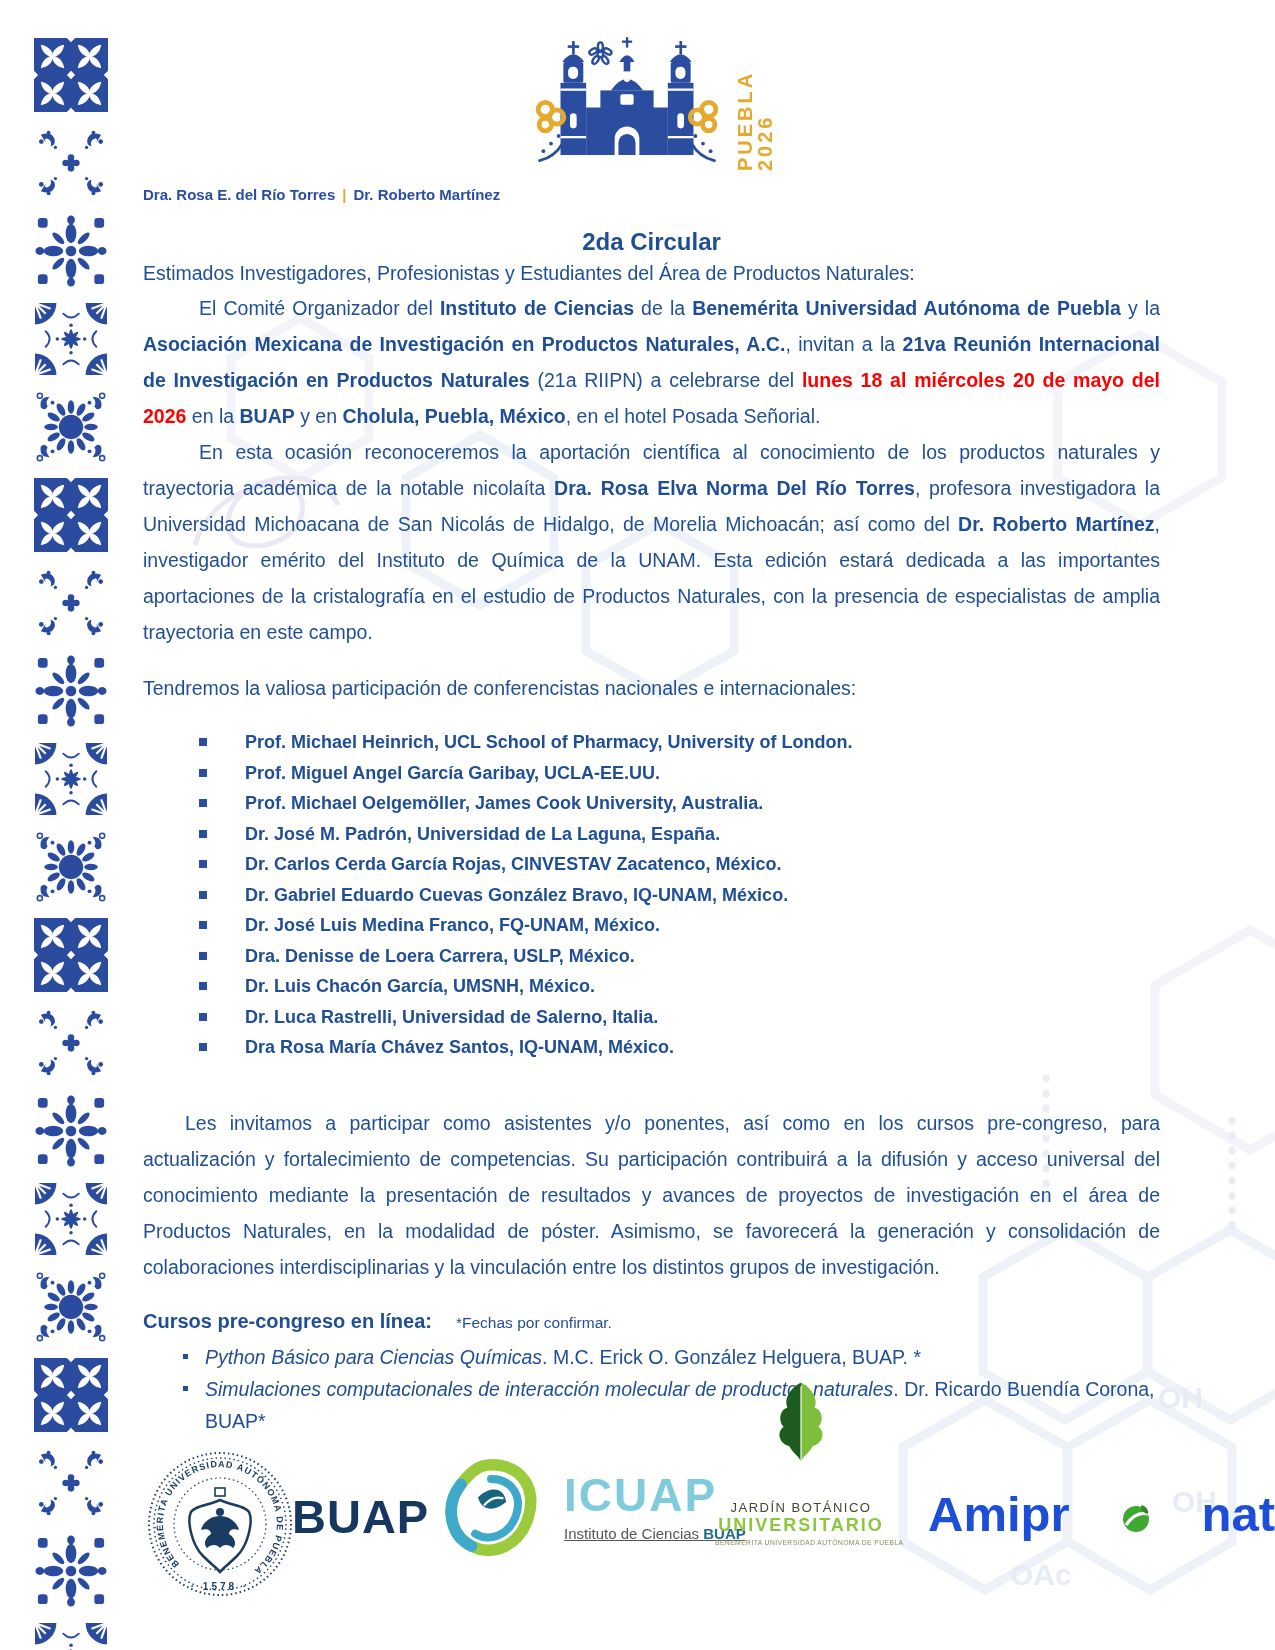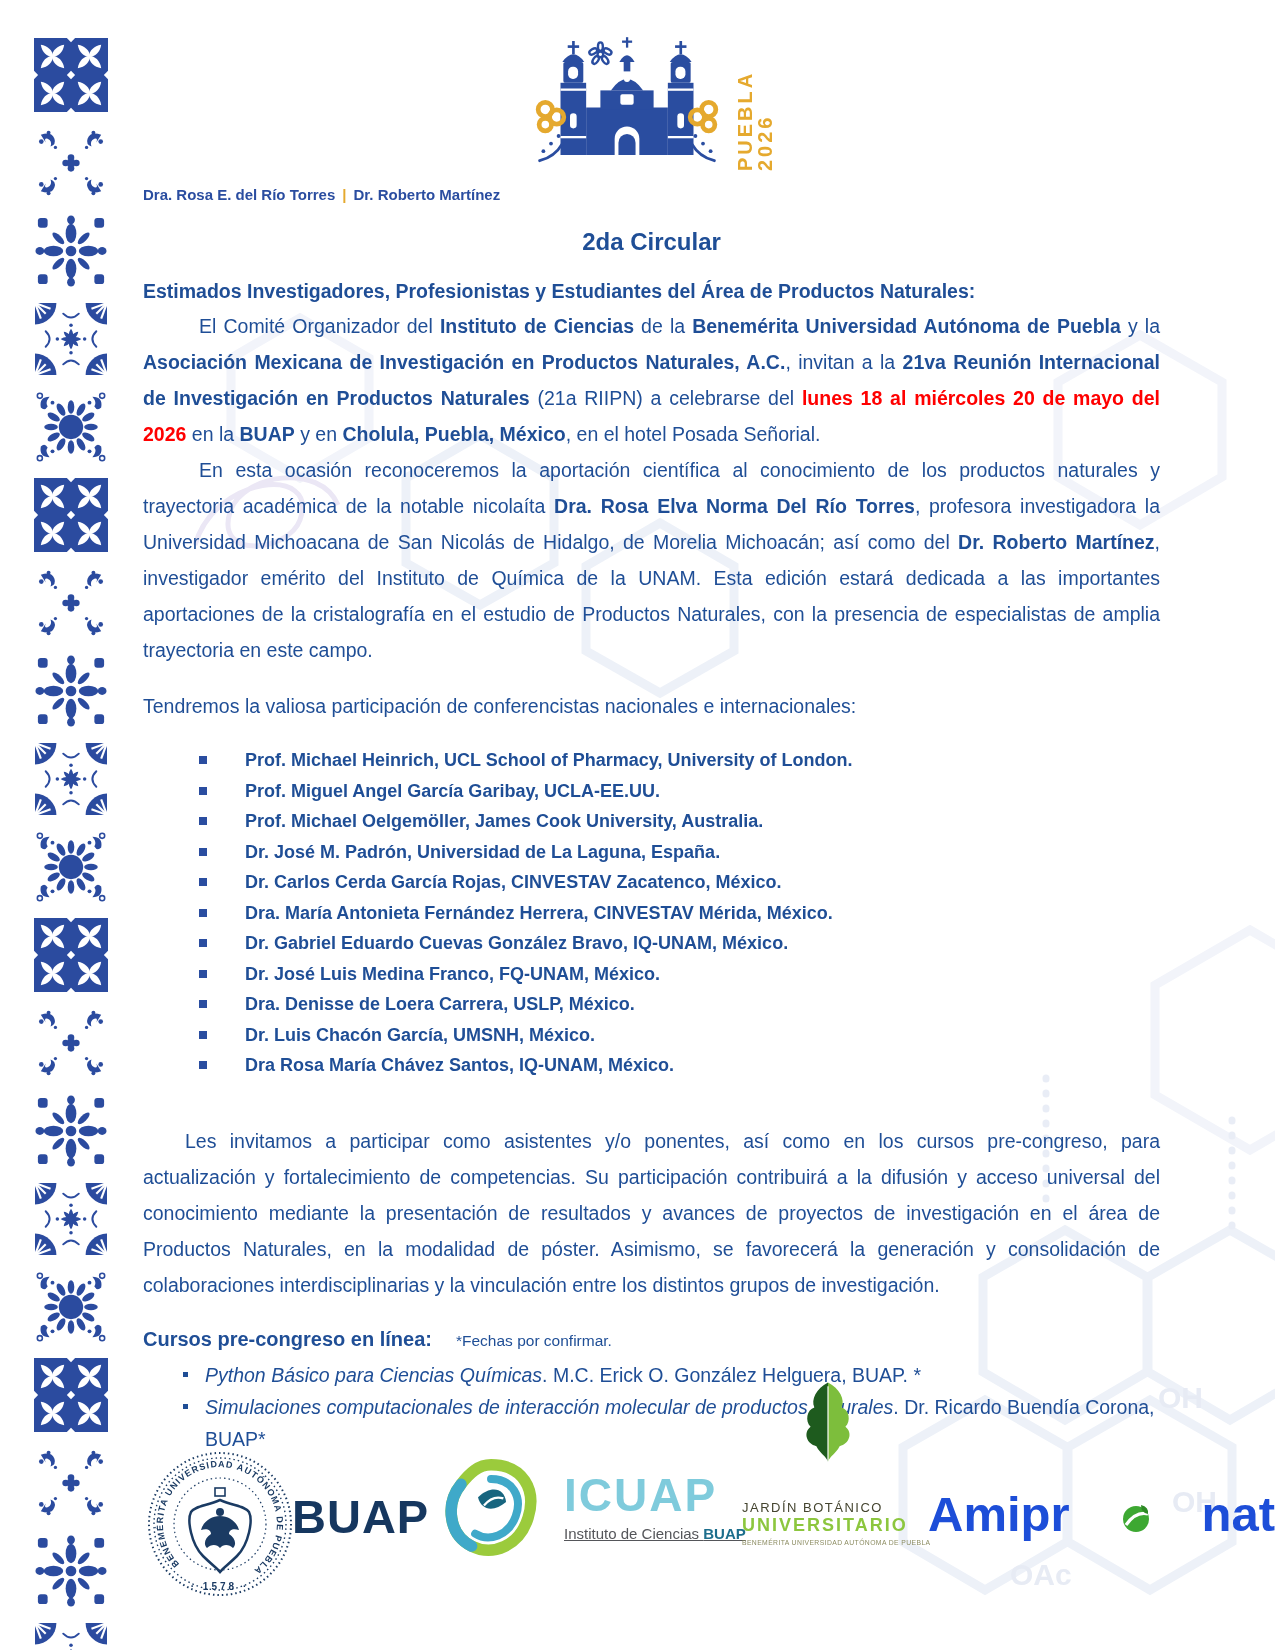--- a/index.html
+++ b/index.html
@@ -18,21 +18,21 @@
   
   .content{position:absolute;left:143px;top:22px;width:1017px;color:var(--text);z-index:1;}
   .header-row{display:flex;justify-content:center;align-items:flex-start;gap:10px;}
   .church{width:196px;height:152px;flex:0 0 auto;}
   .vert{writing-mode:vertical-rl;transform:rotate(180deg);font-weight:700;font-size:20px;
         letter-spacing:3px;color:var(--yellow);line-height:1;height:146px;margin-top:3px;}
   .event-title{font-weight:700;color:var(--blue);font-size:30px;line-height:30px;padding-top:5px;}
   .honorees{font-weight:700;color:var(--blue);font-size:15px;margin-top:12px;}
   .honorees .sep{color:var(--yellow);padding:0 7px;font-weight:700;}
   .doc-title{text-align:center;font-weight:700;font-size:24px;margin-top:25px;}
-  .salutation{font-weight:700;font-size:19.5px;margin-top:24px;}
+  .salutation{font-weight:400;font-size:19.5px;margin-top:6px;}
   p.just{text-align:justify;font-size:19.5px;line-height:36px;margin:0;}
   .indent{text-indent:56px;}
   .b{font-weight:700;}
   .rb{font-weight:700;color:var(--red);}
   #p1{margin-top:5px;}
   .speak-intro{font-size:19.5px;margin-top:27px;}
   ul.speakers{list-style:none;margin:27px 0 0 56px;padding:0;}
   ul.speakers li{position:relative;padding-left:46px;font-weight:700;font-size:18px;
                  line-height:30.5px;color:var(--text);}
   .sqb{position:absolute;left:0;top:11px;width:8px;height:8px;background:var(--blue);}
@@ -45,21 +45,21 @@
   .csq{position:absolute;left:0;top:13px;width:5px;height:5px;background:var(--text);}
   .cname{font-style:italic;}
   
   .seal{position:absolute;left:145px;top:1444px;z-index:1;}
   .buap-word{position:absolute;left:292px;top:1489px;font-weight:700;font-size:47px;
              color:var(--navy);letter-spacing:1px;z-index:1;}
   .icuap{position:absolute;left:438px;top:1456px;display:flex;gap:20px;z-index:1;}
   .icuap-text .word{font-weight:700;font-size:46px;color:#7FCBDC;letter-spacing:2px;line-height:1;margin-top:16px;}
   .icuap-text .tag{font-size:15px;color:#55565A;margin-top:7px;text-decoration:underline;}
   .icuap-text .tag .tb{font-weight:700;color:#1C6E8C;}
-  .jardin{position:absolute;left:742px;top:1352px;width:172px;text-align:left;z-index:1;}
+  .jardin{position:absolute;left:715px;top:1352px;width:172px;text-align:center;z-index:1;}
   .jardin .l1{font-size:13px;color:#44442F;letter-spacing:1.5px;margin-top:6px;white-space:nowrap;}
   .jardin .l2{font-size:18px;font-weight:700;color:#8CC63E;letter-spacing:2px;white-space:nowrap;}
   .jardin .l3{font-size:6.8px;color:#8B8B60;letter-spacing:0.4px;margin-top:3px;white-space:nowrap;}
   .amip{position:absolute;left:928px;top:1486px;font-weight:700;font-size:49px;color:#1d4ed8;
         display:flex;align-items:center;z-index:1;gap:48px;}
   .amip svg{margin:8px 1px 0 1px;}
   .sealtxt{font-size:9px;font-weight:700;letter-spacing:1.1px;fill:#1B3B63;font-family:"Liberation Sans",sans-serif;}
   .sealyr{font-size:10px;font-weight:700;letter-spacing:3px;fill:#1B3B63;font-family:"Liberation Sans",sans-serif;}
 </style>
 </head>
@@ -375,26 +375,26 @@
     <p class="just indent" id="p2"><span>En esta ocasión reconoceremos la aportación científica al conocimiento de los productos naturales y trayectoria académica de la notable nicolaíta </span><span class="b">Dra. Rosa Elva Norma Del Río Torres</span><span>, profesora investigadora la Universidad Michoacana de San Nicolás de Hidalgo, de Morelia Michoacán; así como del </span><span class="b">Dr. Roberto Martínez</span><span>, investigador emérito del Instituto de Química de la UNAM. Esta edición estará dedicada a las importantes aportaciones de la cristalografía en el estudio de Productos Naturales, con la presencia de especialistas de amplia trayectoria en este campo.</span></p>
 
     <div class="speak-intro">Tendremos la valiosa participación de conferencistas nacionales e internacionales:</div>
 
     <ul class="speakers">
       <li><span class="sqb"></span><span>Prof. Michael Heinrich, UCL School of Pharmacy, University of London.</span></li>
       <li><span class="sqb"></span><span>Prof. Miguel Angel García Garibay, UCLA-EE.UU.</span></li>
       <li><span class="sqb"></span><span>Prof. Michael Oelgemöller, James Cook University, Australia.</span></li>
       <li><span class="sqb"></span><span>Dr. José M. Padrón, Universidad de La Laguna, España.</span></li>
       <li><span class="sqb"></span><span>Dr. Carlos Cerda García Rojas, CINVESTAV Zacatenco, México.</span></li>
-      <li><span class="sqb"></span><span>Dra. María Antonieta Fernández Herrera, CINVESTAV Mérida, México.</span></li>
       <li><span class="sqb"></span><span>Dr. Gabriel Eduardo Cuevas González Bravo, IQ-UNAM, México.</span></li>
       <li><span class="sqb"></span></li>
       <li><span class="sqb"></span><span>Dr. José Luis Medina Franco, FQ-UNAM, México.</span></li>
       <li><span class="sqb"></span><span>Dra. Denisse de Loera Carrera, USLP, México.</span></li>
       <li><span class="sqb"></span><span>Dr. Luis Chacón García, UMSNH, México.</span></li>
+      <li><span class="sqb"></span><span>Dr. Luca Rastrelli, Universidad de Salerno, Italia.</span></li>
       <li><span class="sqb"></span><span>Dra Rosa María Chávez Santos, IQ-UNAM, México.</span></li>
     </ul>
 
     <p class="just" id="p3">Les invitamos a participar como asistentes y/o ponentes, así como en los cursos pre-congreso, para actualización y fortalecimiento de competencias. Su participación contribuirá a la difusión y acceso universal del conocimiento mediante la presentación de resultados y avances de proyectos de investigación en el área de Productos Naturales, en la modalidad de póster. Asimismo, se favorecerá la generación y consolidación de colaboraciones interdisciplinarias y la vinculación entre los distintos grupos de investigación.</p>
 
     <div class="courses-head">
       <span class="h">Cursos pre-congreso en línea:</span><span class="note">*Fechas por confirmar.</span>
     </div>
 
     <ul class="courses">

